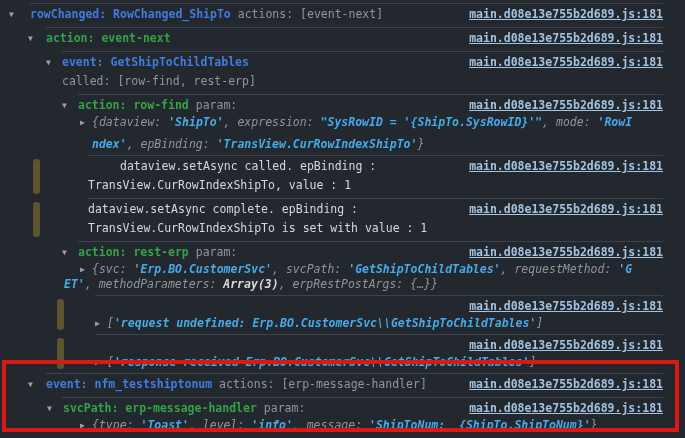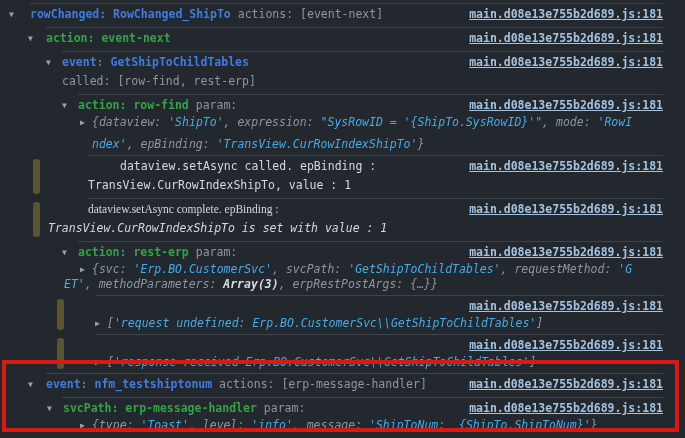--- a/index.html
+++ b/index.html
@@ -30,21 +30,21 @@
   }
   .lvl-bar{
     position:absolute;top:4px;bottom:4px;width:7px;
     background:#5d5432;border-radius:3px;
   }
   
   .c-blue{color:#3f7de0;font-weight:bold;margin-top:37px;}
   .c-green{color:#36a148;font-weight:bold;}
   .c-gray{color:#8f969f;}
   .c-grayi{color:#8f969f;font-style:italic;}
-  .c-cyan{color:#46abe8;font-weight:normal;font-style:italic;}
+  .c-cyan{color:#46abe8;font-weight:bold;font-style:italic;}
   .c-white{color:#d6d9dd;}
   .c-boldwhite{color:#d6d9dd;font-weight:bold;font-style:italic;}
   #annotation-box{
     position:absolute;left:2px;
     border:4px solid #da1a12;border-radius:1px;
     box-sizing:border-box;width:677px;
     pointer-events:none;
   }
   #prompt-row{position:relative;padding:4px 0 0 16px;}
   #prompt-chevron{color:#4b8bf5;font-weight:bold;font-size:12px;line-height:14px;}
@@ -80,22 +80,22 @@
       <div class="entry">
         <div class="sep" style="left: 88px;"></div>
         <div class="lvl-bar" style="left: 33px;"></div>
         <div class="row" style="padding-left: 120px;"><span class="c-white">dataview.setAsync called. epBinding :</span></div>
         <div class="row" style="padding-left: 88px;"><span class="c-white">TransView.CurRowIndexShipTo, value : 1</span></div>
         <a class="src-link">main.d08e13e755b2d689.js:181</a>
       </div>
       <div class="entry">
         <div class="sep" style="left: 88px;"></div>
         <div class="lvl-bar" style="left: 33px;"></div>
-        <div class="row" style="padding-left: 88px; font-family: Liberation Serif, serif;"><span class="c-white">dataview.setAsync complete. epBinding :</span></div>
-        <div class="row" style="padding-left: 48px; font-style: italic;"><span class="c-white">TransView.CurRowIndexShipTo is set with value : 1</span></div>
+        <div class="row" style="padding-left: 88px;"><span class="c-white">dataview.setAsync complete. epBinding :</span></div>
+        <div class="row" style="padding-left: 88px;"><span class="c-white">TransView.CurRowIndexShipTo is set with value : 1</span></div>
         <a class="src-link">main.d08e13e755b2d689.js:181</a>
       </div>
       <div class="entry">
         <div class="sep" style="left: 78px;"></div>
         <div class="row" style="padding-left: 78px;"><span class="tri" style="left: 62px;">▼</span><span class="c-green">action: rest-erp</span><span class="c-gray"> param:</span></div>
         <div class="row obj" style="padding-left: 92px;"><span class="tri" style="left: 80px;">▶</span><span class="c-grayi">{</span><span class="c-grayi">svc: </span><span class="c-cyan">'Erp.BO.CustomerSvc'</span><span class="c-grayi">, </span><span class="c-grayi">svcPath: </span><span class="c-cyan">'GetShipToChildTables'</span><span class="c-grayi">, </span><span class="c-grayi">requestMethod: </span><span class="c-cyan">'G</span></div>
         <div class="row obj" style="padding-left: 64px;"><span class="c-cyan">ET'</span><span class="c-grayi">, </span><span class="c-grayi">methodParameters: </span><span class="c-boldwhite">Array(3)</span><span class="c-grayi">, </span><span class="c-grayi">erpRestPostArgs: </span><span class="c-grayi">{…}}</span></div>
         <a class="src-link">main.d08e13e755b2d689.js:181</a>
       </div>
       <div class="entry">

